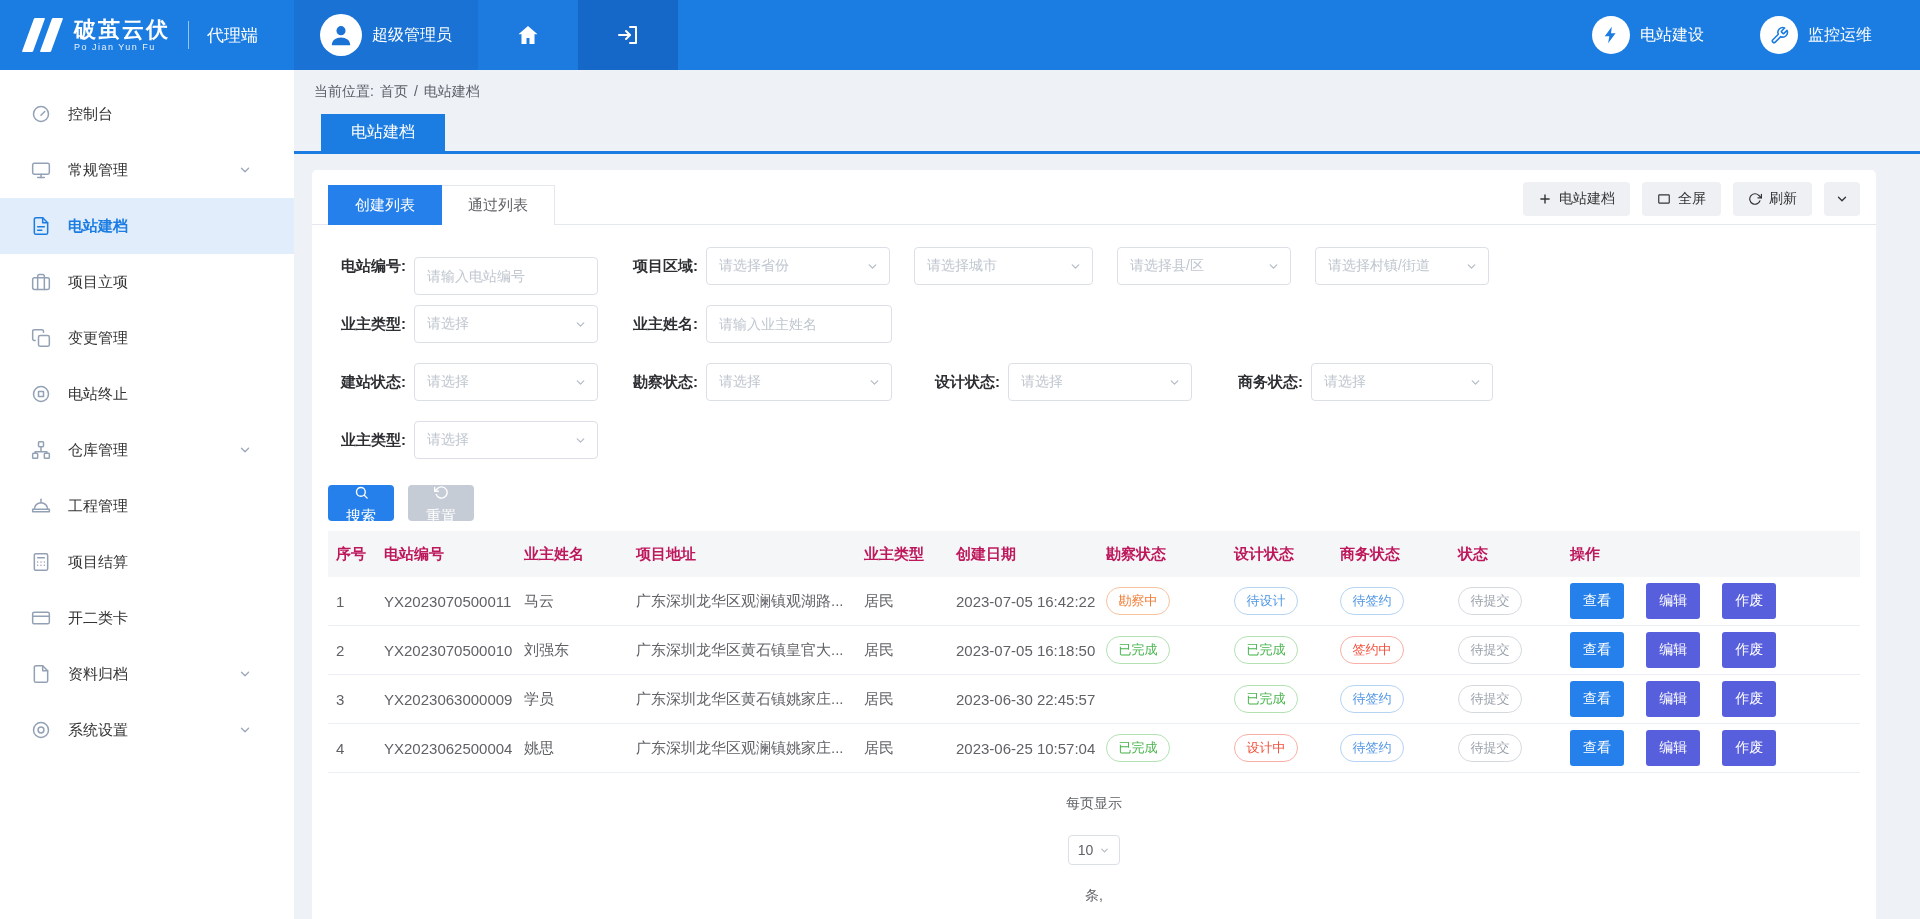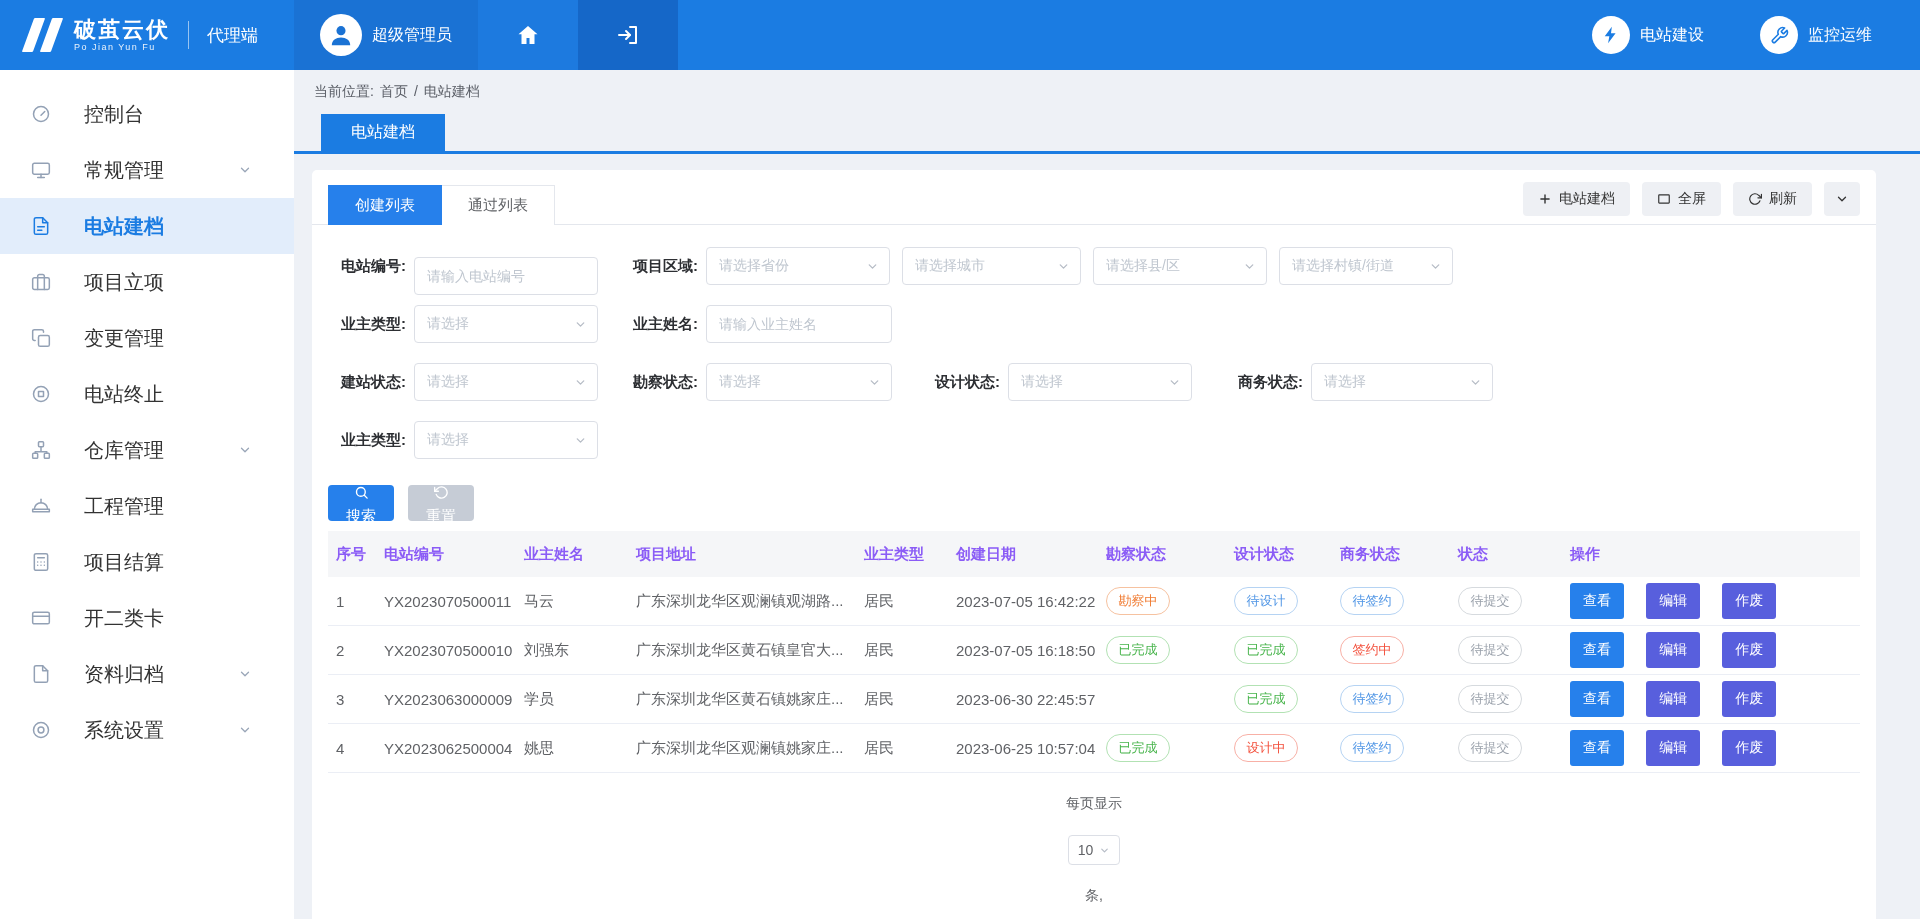--- a/index.html
+++ b/index.html
@@ -21,21 +21,21 @@
   .hseg-user { background:#1a72d4; gap:10px; font-size:16px; padding:0 26px; }
   .avatar { width:42px; height:42px; border-radius:50%; background:#fff; display:flex; align-items:center; justify-content:center; }
   .hseg-home { background:#1d7adf; width:100px; }
   .hseg-logout { background:#1567c8; width:100px; }
   .hright { margin-left:auto; display:flex; align-items:center; gap:56px; padding-right:48px; }
   .hnav { display:flex; align-items:center; gap:10px; font-size:16px; cursor:pointer; }
   .hnav-ic { width:38px; height:38px; border-radius:50%; background:#fff; display:flex; align-items:center; justify-content:center; }
 
   
   .sidebar { position:absolute; top:70px; left:0; width:294px; bottom:0; background:#fff; padding-top:16px; }
-  .sitem { height:56px; display:flex; align-items:center; padding:0 42px 0 30px; gap:32px; font-size:20px; color:#333; cursor:pointer; }
+  .sitem { height:56px; display:flex; align-items:center; padding:0 42px 0 30px; gap:16px; font-size:15px; color:#333; cursor:pointer; }
   .sitem.active { background:#e2edfb; color:#1b7ce2; font-weight:700; }
   .sic { width:22px; height:22px; color:#93a1b5; display:flex; align-items:center; justify-content:center; }
   .sitem.active .sic { color:#1b7ce2; }
   .slabel { white-space:nowrap; }
   .schev { margin-left:auto; color:#9aa6b8; display:flex; }
 
   
   .main { position:absolute; left:294px; top:70px; right:0; bottom:0; background:#eef1f6; overflow:hidden; }
   .breadcrumb { padding:13px 0 0 20px; font-size:14px; color:#5a5e66; display:flex; gap:6px; }
   .bc-home { cursor:pointer; }
@@ -56,31 +56,31 @@
   .filters { margin:22px 16px 0; }
   .frow { position:relative; height:58px; }
   .fg { position:absolute; top:0; display:flex; align-items:center; height:38px; }
   .flabel { width:78px; text-align:right; margin-right:8px; font-size:15px; color:#2d2f33; font-weight:700; white-space:nowrap; }
   .finput, .fsel { height:38px; border:1px solid #dcdfe6; border-radius:4px; background:#fff; font-size:14px; }
   .finput { padding:0 12px; color:#333; outline:none; font-family:inherit; }
   .finput::placeholder { color:#bfc6cf; }
   .fsel { display:flex; align-items:center; justify-content:space-between; gap:8px; padding:0 10px 0 12px; color:#bfc6cf; cursor:pointer; }
   .fsel .ph { white-space:nowrap; overflow:hidden; }
   .caret { display:flex; color:#b6bcc6; }
-  .mls { margin-left:12px;text-align:center; }
+  .mls { margin-left:24px;text-align:center; }
   .fbtns { height:48px; display:flex; gap:14px; align-items:flex-start; padding-top:6px; position:static; }
   .btn { display:flex; align-items:center; gap:7px; height:36px; padding:0 18px; border:none; border-radius:4px; color:#fff; font-size:15px; cursor:pointer;flex-direction:column; }
   .btn-search { background:#2680eb; }
   .btn-reset { background:#c6ccd6; }
   .btn .bicon { display:flex; }
 
   
   .table { margin:4px 16px 0; }
   .thead, .trow { display:flex; align-items:center; }
-  .thead { background:#f5f6f8; height:46px; font-size:15px; color:#8b5cf6; font-weight:700;align-items:center; }
+  .thead { background:#f5f6f8; height:46px; font-size:15px; color:#be185d; font-weight:700;align-items:center; }
   .trow { height:49px; border-bottom:1px solid #ebeef5; font-size:15px; color:#606266; }
   .th, .td { padding-left:8px; overflow:hidden; white-space:nowrap; text-overflow:ellipsis; }
   .c0 { width:48px; } .c1 { width:140px; } .c2 { width:112px; } .c3 { width:228px; }
   .c4 { width:92px; } .c5 { width:150px; } .c6 { width:128px; } .c7 { width:106px; }
   .c8 { width:118px; } .c9 { width:112px; } .c10 { flex:1; }
   .badge { display:inline-block; min-width:64px; text-align:center; padding:4px 10px; border-radius:14px; font-size:13px; border:1px solid; background:#fff; }
   .badge-orange { color:#f07a30; border-color:#f6c2a0; }
   .badge-red    { color:#f34f3b; border-color:#f8b0a6; }
   .badge-blue   { color:#4f95e5; border-color:#b5d3f3; }
   .badge-green  { color:#47b44b; border-color:#b2e2b3; }

